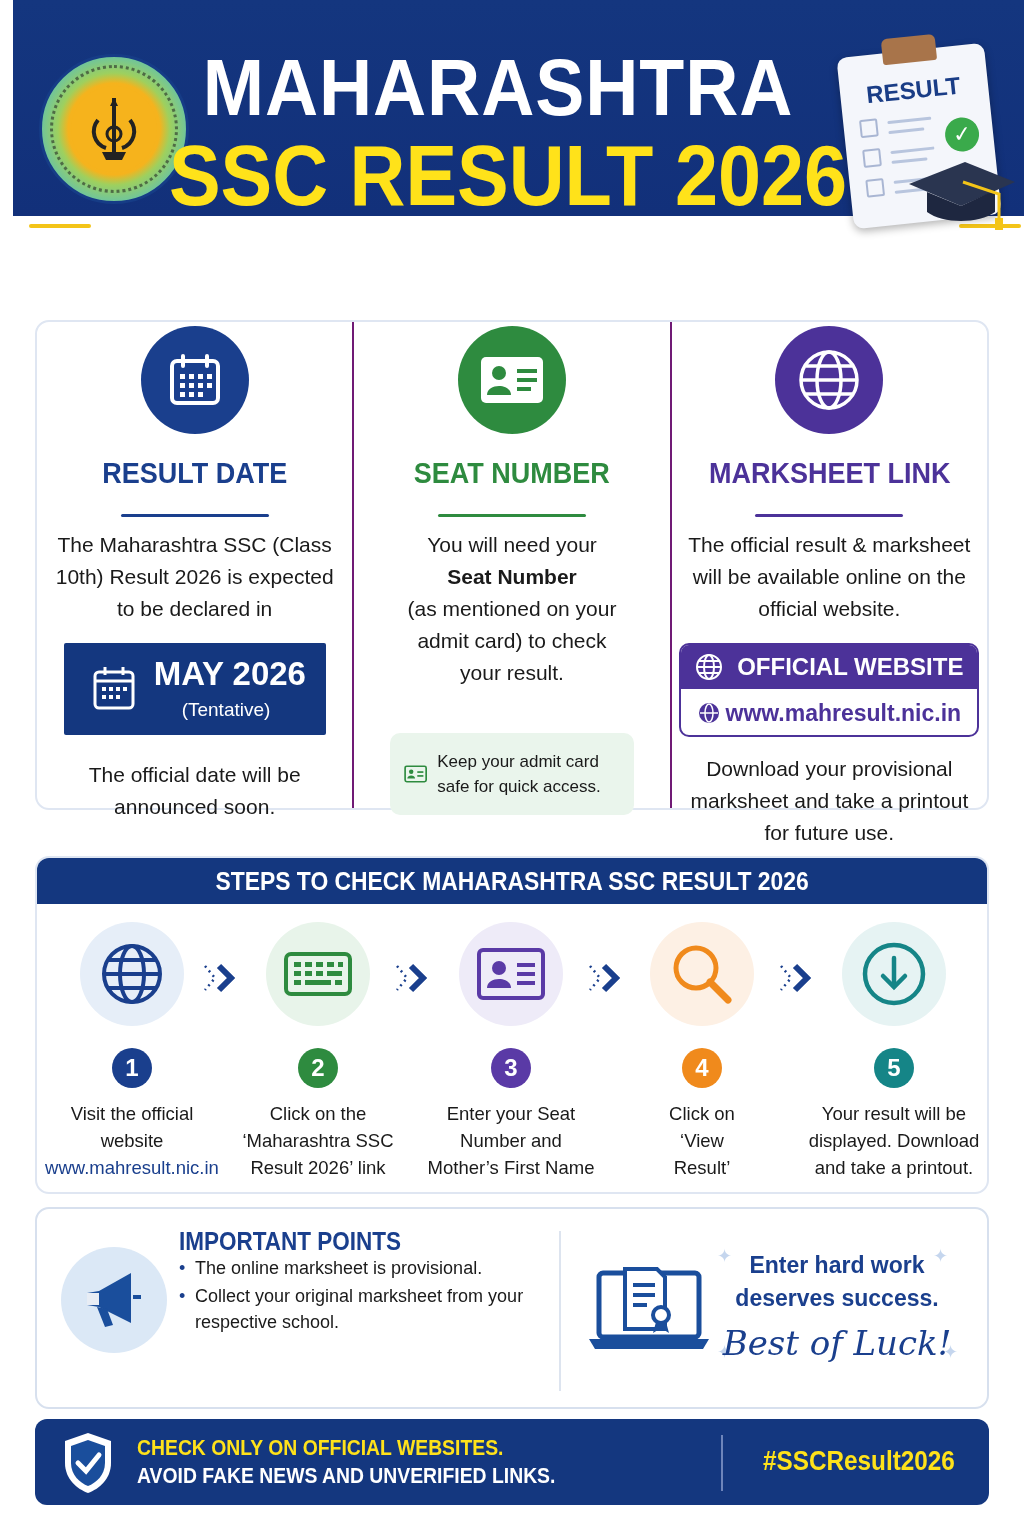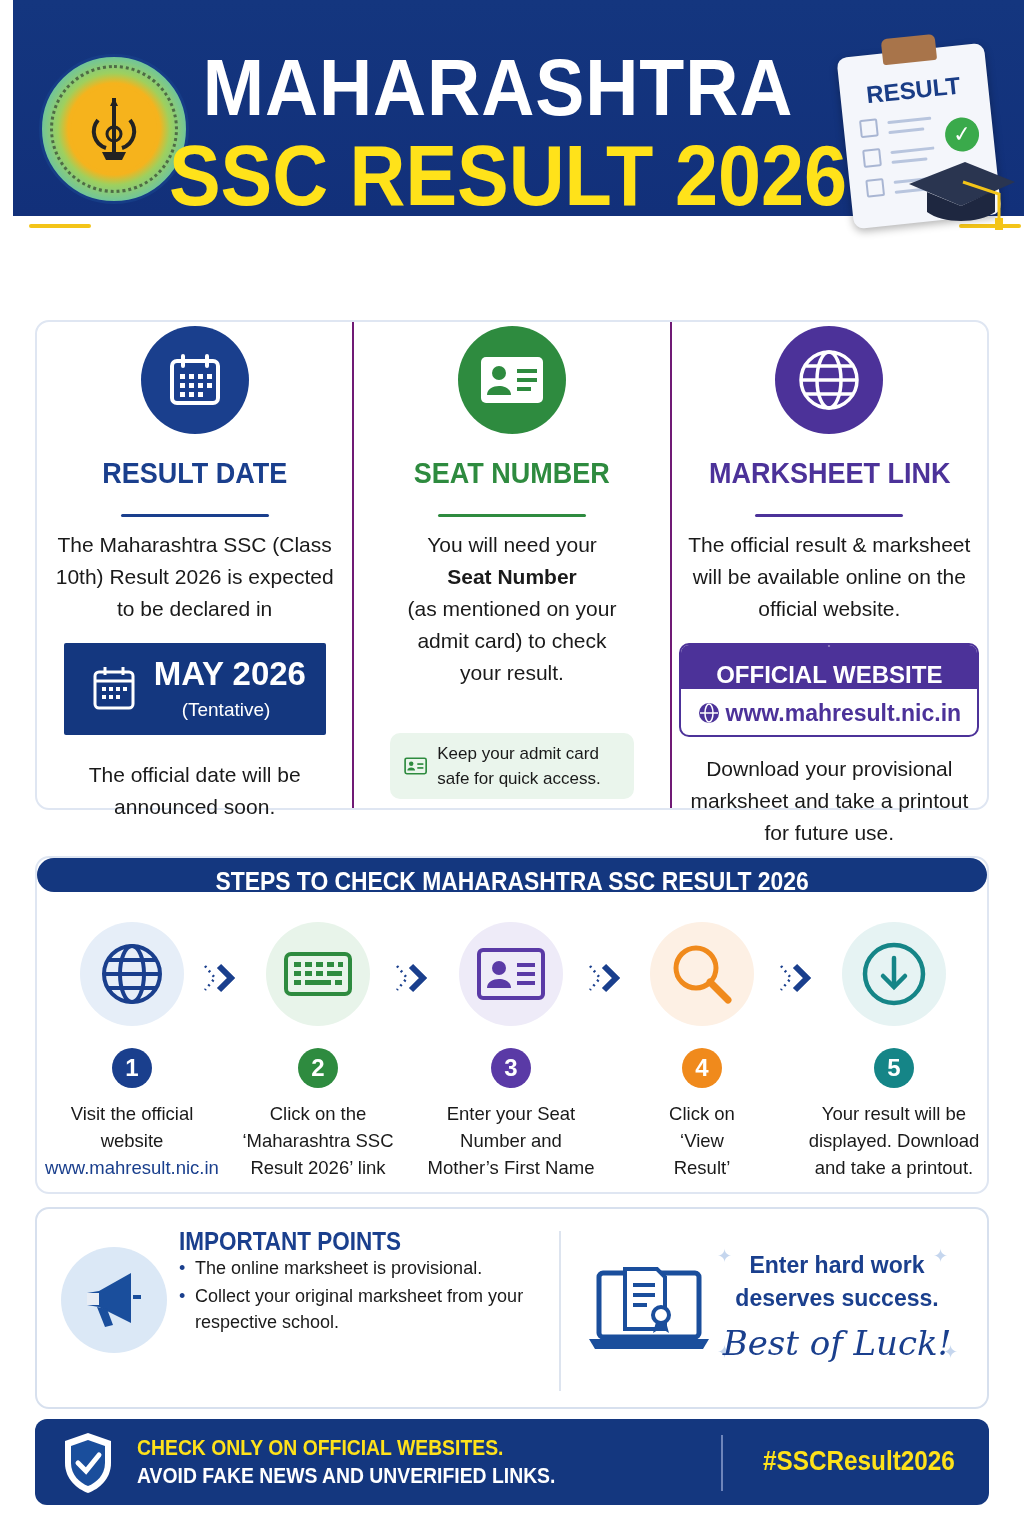--- a/index.html
+++ b/index.html
@@ -101,47 +101,47 @@
   .card-text {
     font-size: 21px; line-height: 32px; color: #1a1a1a; padding: 0 12px;
   }
   .date-box {
     margin: 18px auto 0; width: 262px; height: 92px; background: #14377f; border-radius: 2px;
     display: flex; align-items: center; color: #fff; position: relative;
   }
   .date-box .date-main { font-size: 33px; font-weight: 700; position: absolute; left: 90px; top: 12px; }
   .date-box .date-sub { font-size: 19px; position: absolute; left: 118px; top: 56px; }
   .tip-box {
-    margin: 44px auto 0; width: 244px; height: 66px; background: #eaf5ec; border-radius: 10px;
+    margin: 44px auto 0; width: 244px; height: 82px; background: #eaf5ec; border-radius: 10px;
     display: flex; align-items: center; gap: 10px; padding: 0 14px;
     text-align: left;
   }
   .tip-text { font-size: 17px; line-height: 25px; color: #1a1a1a; }
   .website-box {
     margin: 18px auto 0; width: 300px; height: 94px; border: 2px solid #4c3299; border-radius: 10px;
     overflow: hidden;
   }
   .website-head {
     height: 44px; background: #4c3299; color: #fff;
     display: flex; align-items: center; justify-content: center; gap: 14px;
-    font-size: 24px; font-weight: 700; flex-direction: column;
+    font-size: 24px; font-weight: 700;
   }
   .website-url {
     height: 48px; display: flex; align-items: center; justify-content: center; gap: 6px;
     color: #4c3299; font-size: 23px; font-weight: 700;
   }
 
   
   .steps {
     position: absolute; left: 35px; top: 856px; width: 954px; height: 338px;
     border: 2px solid #dfe6f2; border-radius: 14px; overflow: hidden;
   }
   .steps-head {
-    height: 34px; background: #14377f; color: #fff; text-align: center;
-    font-size: 26px; font-weight: 700; line-height: 46px; border-radius: 20px;
+    height: 46px; background: #14377f; color: #fff; text-align: center;
+    font-size: 26px; font-weight: 700; line-height: 46px;
   }
   .steps-head span { display: inline-block; transform: scaleX(0.88); }
   .step {
     position: absolute; top: 64px; width: 190px; text-align: center;
   }
   .step-circle {
     width: 104px; height: 104px; border-radius: 50%; margin: 0 auto;
     display: flex; align-items: center; justify-content: center;
   }
   .step-num {

